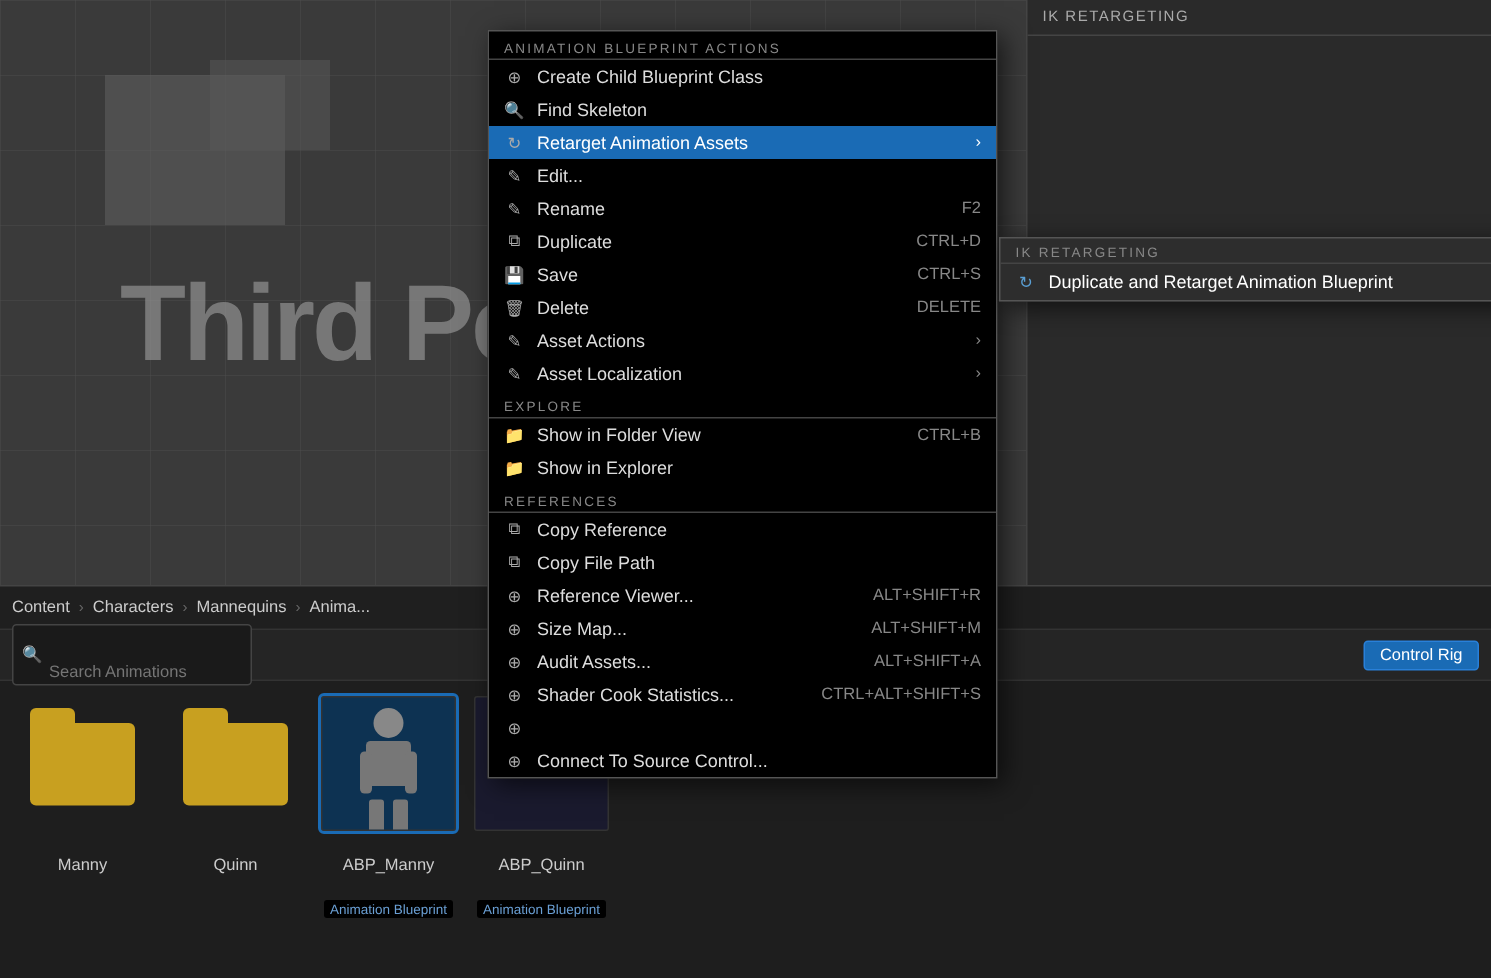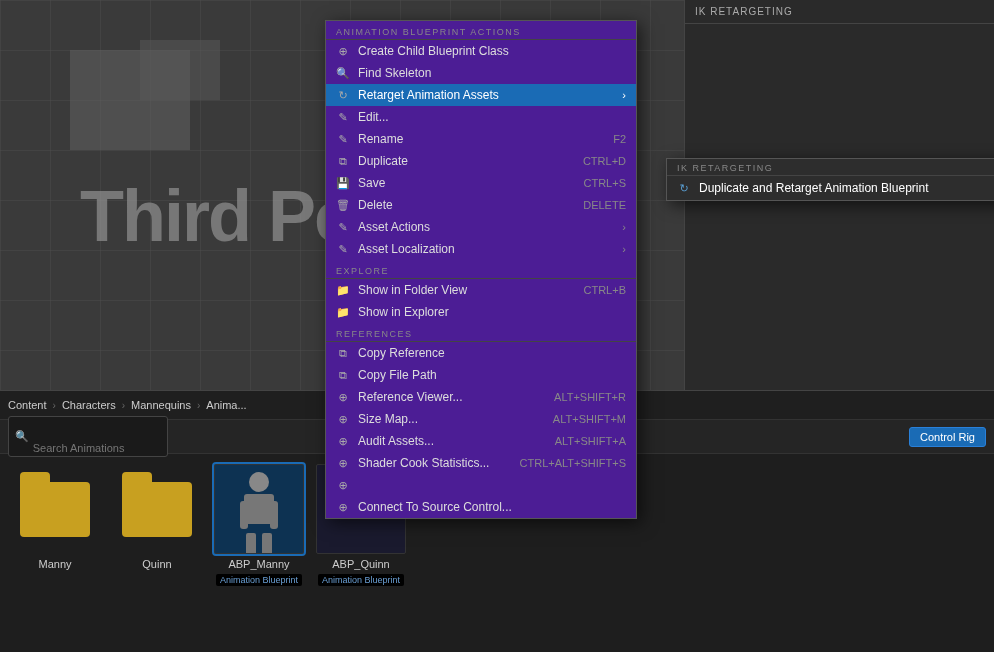--- a/index.html
+++ b/index.html
@@ -165,21 +165,21 @@
       padding: 10px;
       display: flex;
       gap: 12px;
       align-items: flex-start;
       flex-wrap: wrap;
     }
     .asset-item {
       display: flex;
       flex-direction: column;
       align-items: center;
-      gap: 4px;
+      gap: 17px;
       width: 90px;
       cursor: pointer;
     }
     .asset-item.selected .asset-thumb {
       outline: 2px solid #1a6bb5;
     }
     .asset-thumb {
       width: 90px;
       height: 90px;
       display: flex;
@@ -267,22 +267,22 @@
       width: 10px; height: 22px;
       background: #777;
       border-radius: 2px;
     }
 
     
     .context-menu {
       position: absolute;
       top: 20px;
       left: 325px;
-      width: 312px;
-      background: #4c1d95;
+      width: 340px;
+      background: #000000;
       border: 1px solid #555;
       box-shadow: 4px 4px 16px rgba(0,0,0,0.6);
       z-index: 100;
     }
     .ctx-section-header {
       padding: 4px 10px 2px;
       font-size: 9px;
       color: #888;
       letter-spacing: 1.5px;
       border-bottom: 1px solid #444;

